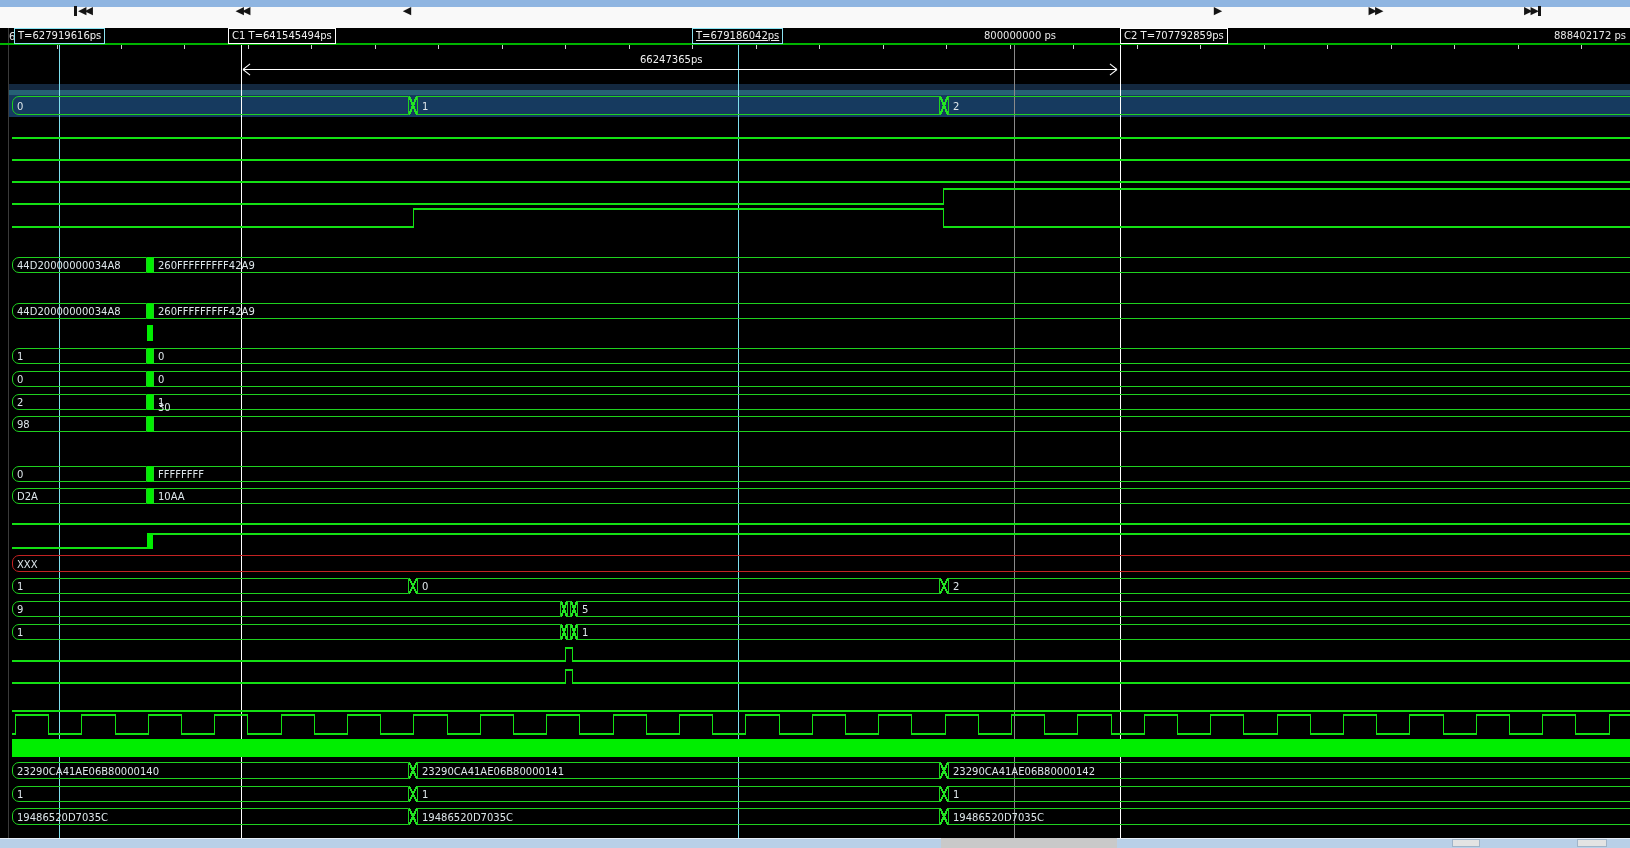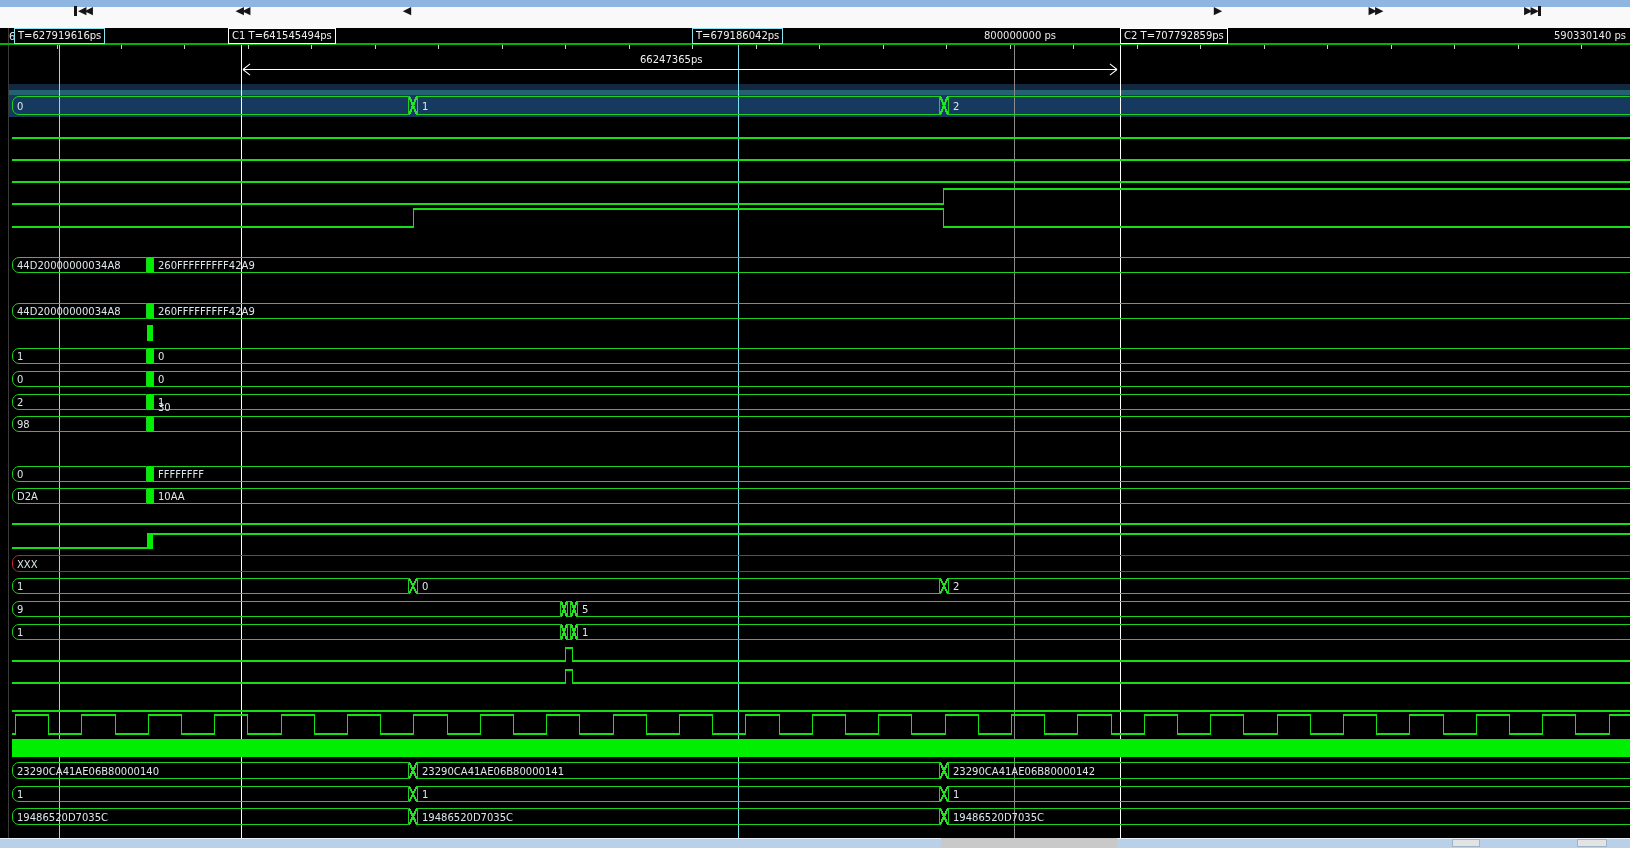--- a/index.html
+++ b/index.html
@@ -43,21 +43,21 @@
 </head>
 <body>
 
 <div id="screen">
   <div id="titlebar" style="background: rgb(143, 181, 225);"></div>
   <div id="toolbar"></div>
 
   <div class="tl-text" id="clipped-label" style="left:9px;top:31px;">6</div>
 
   <div class="tl-text" id="gridtime-label" style="left:984px;top:30px;">800000000 ps</div>
-  <div class="tl-text" id="endtime-label" style="right:4px;top:30px;">590330140 ps</div>
+  <div class="tl-text" id="endtime-label" style="right:4px;top:30px;">888402172 ps</div>
 
   <div id="ruler-line"></div>
   <div id="leftedge"></div>
 
   <div id="measure-label" style="left: 640px; top: 54px;">66247365ps</div>
   <div id="measure-line" style="left: 243px; top: 69px; width: 874px;"></div>
 
   <div id="wavearea"></div>
 
   <div id="bottombar"></div>
@@ -101,21 +101,21 @@
     <div class="tick" style="left: 1137px;"></div>
     <div class="tick" style="left: 1200px;"></div>
     <div class="tick" style="left: 1264px;"></div>
     <div class="tick" style="left: 1327px;"></div>
     <div class="tick" style="left: 1391px;"></div>
     <div class="tick" style="left: 1454px;"></div>
     <div class="tick" style="left: 1518px;"></div>
     <div class="tick" style="left: 1581px;"></div>
     <div class="marker-box cyan" style="left: 14px;">T=627919616ps</div>
     <div class="marker-box" style="left: 228px;">C1 T=641545494ps</div>
-    <div class="marker-box cyan" style="left: 692px;">T=679186042ps</div>
+    <div class="marker-box cyan" style="left: 692px; text-decoration: underline;">T=679186042ps</div>
     <div class="marker-box" style="left: 1120px;">C2 T=707792859ps</div>
     <div class="cursor" style="left: 59px; background: rgb(127, 224, 238);"></div>
     <div class="cursor" style="left: 241px; background: rgb(255, 255, 255);"></div>
     <div class="cursor" style="left: 738px; background: rgb(127, 224, 238);"></div>
     <div class="cursor" style="left: 1120px; background: rgb(255, 255, 255);"></div>
     <div class="cursor" style="left: 1014px; background: rgb(138, 138, 138);"></div>
     <div class="arrhead" style="left: 243px; top: 69px; transform: rotate(-38deg); transform-origin: left center;"></div>
     <div class="arrhead" style="left: 243px; top: 69px; transform: rotate(38deg); transform-origin: left center;"></div>
     <div class="arrhead" style="left: 1108px; top: 69px; transform: rotate(38deg); transform-origin: right center;"></div>
     <div class="arrhead" style="left: 1108px; top: 69px; transform: rotate(-38deg); transform-origin: right center;"></div>

